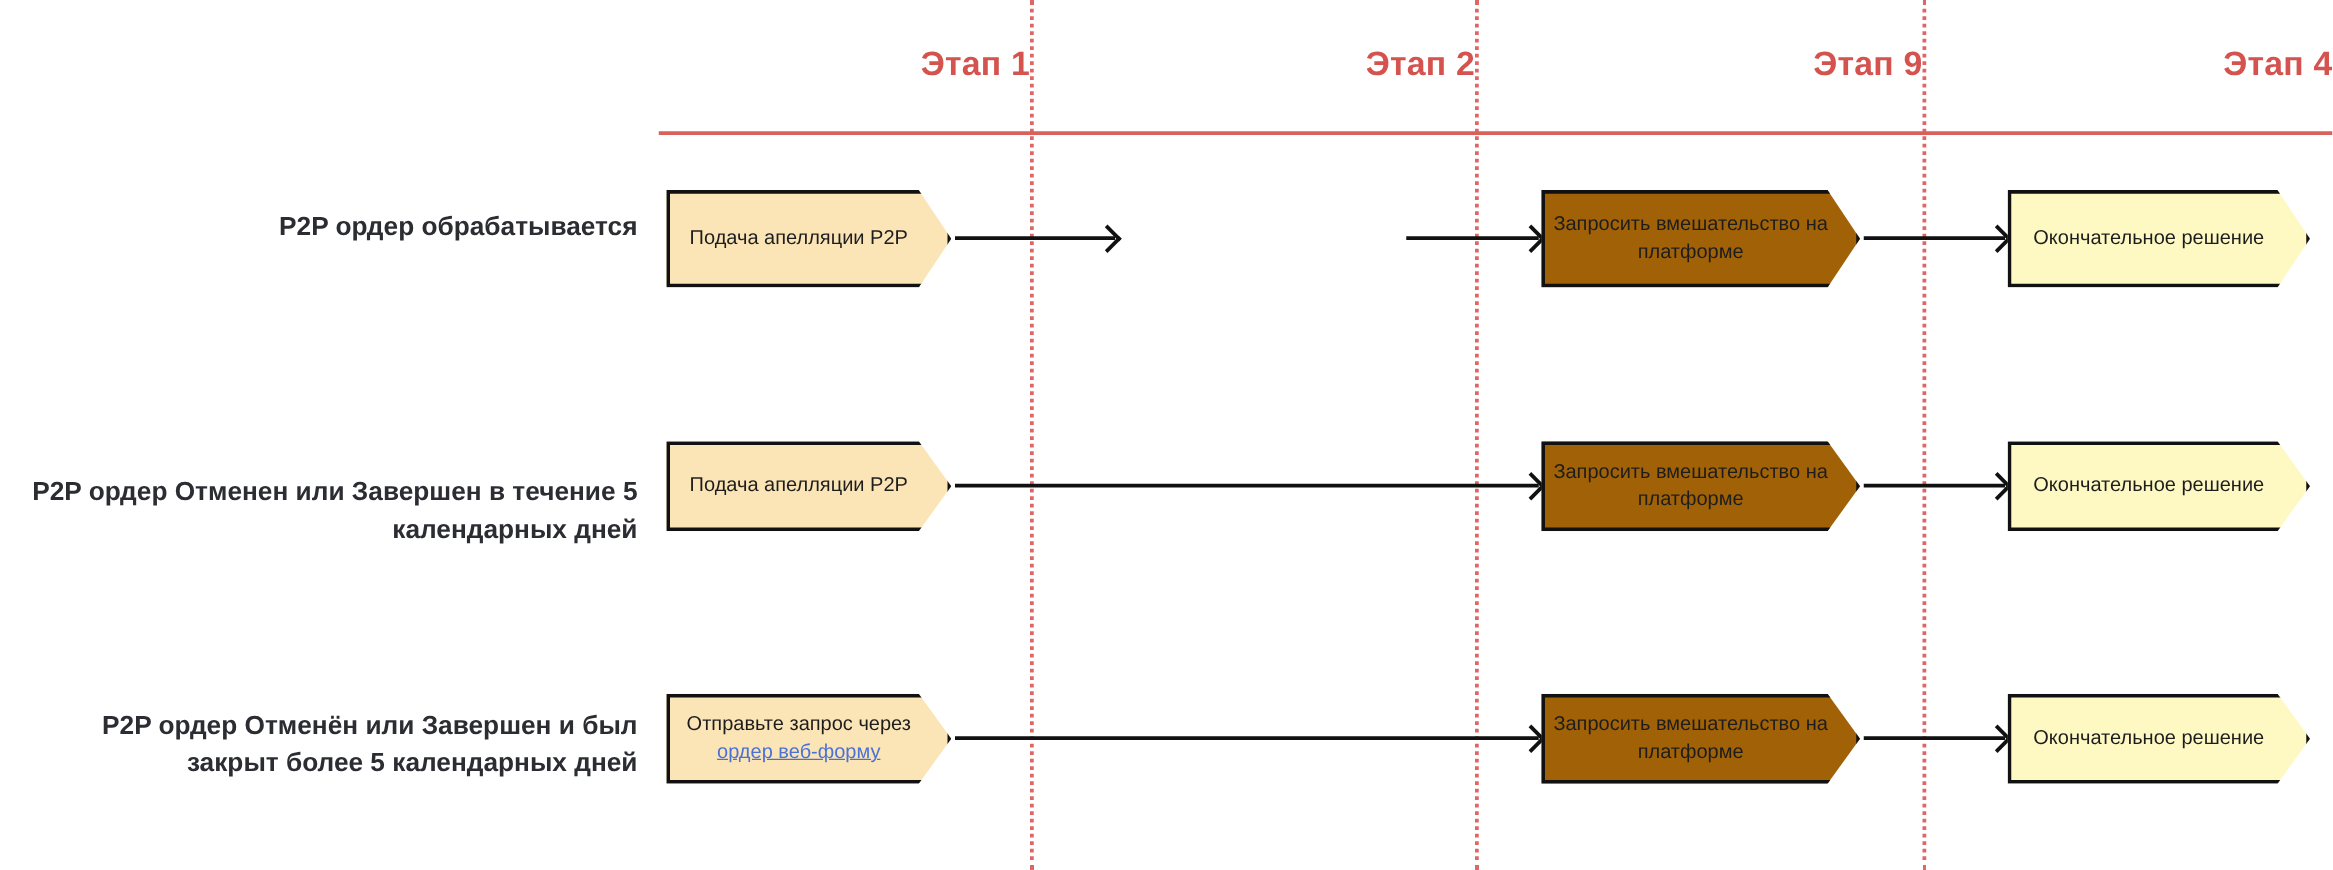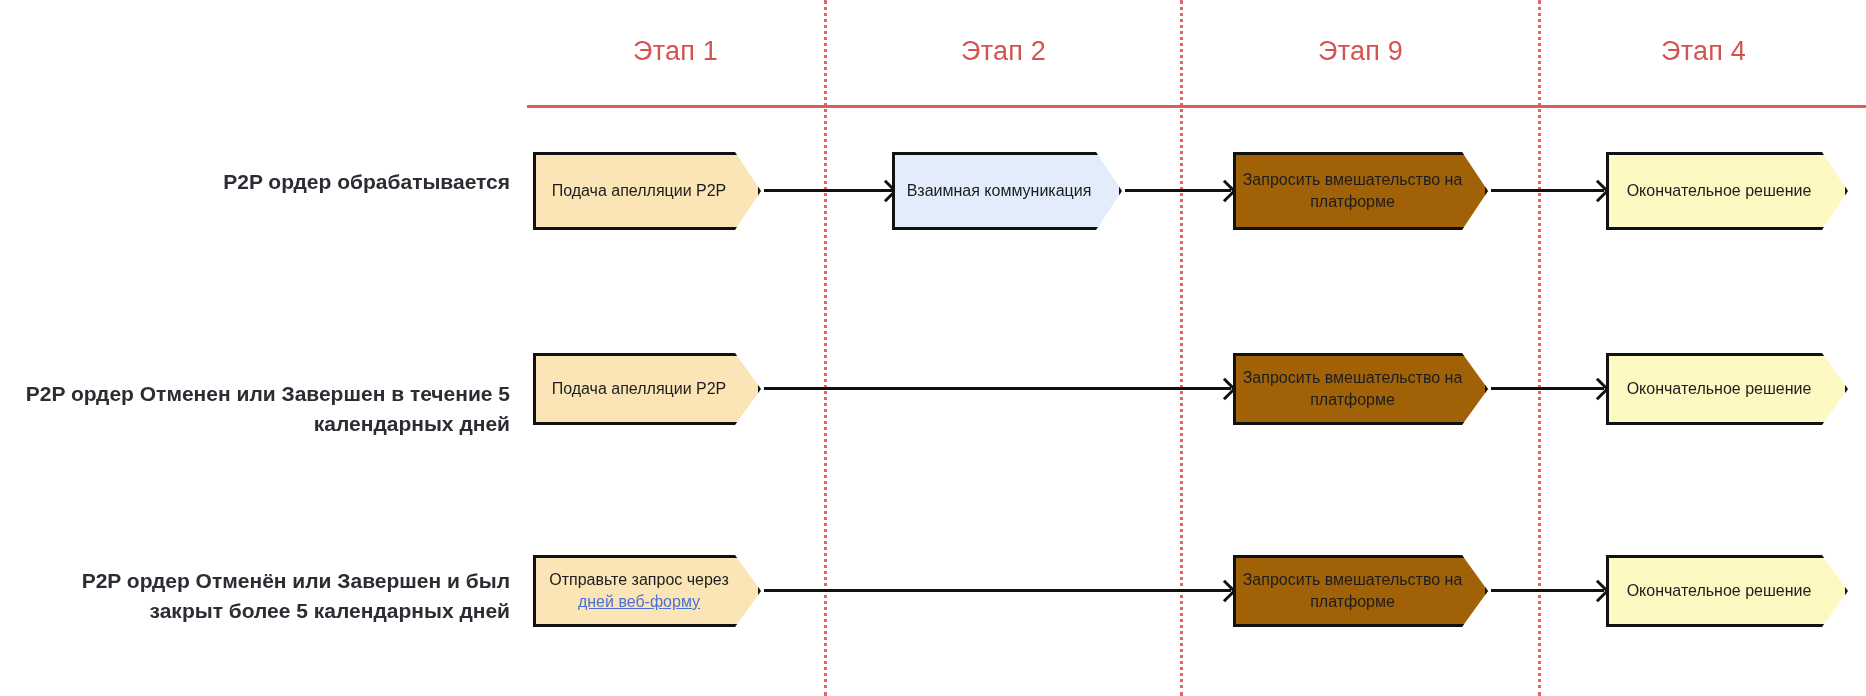--- a/index.html
+++ b/index.html
@@ -35,23 +35,23 @@
   
   .header-rule {
     position: absolute;
     height: 0;
     border-top: 3px solid #d9615c;
   }
 
   
   .stage-header {
     position: absolute;
-    text-align: center;
+    text-align: right;
     font-size: 27px;
-    font-weight: normal;
+    font-weight: bold;
     color: #d4534f;
     letter-spacing: 0.2px;
     white-space: nowrap;
     top: 36px;
   }
 
   
   .row-label {
     position: absolute;
     right: 1348px;        
@@ -135,23 +135,20 @@
 
   <div class="row-label" style="left:20px; top:167px; width:490px;">
     <span>P2P ордер обрабатывается</span>
   </div>
 
   <div class="node yellow" style="left:533px; top:152px; width:228px; height:78px;">
     <span class="node-text">Подача апелляции P2P</span>
   </div>
   <div class="connector" style="left:764px; top:189px; width:128px;"></div>
 
-  <div class="node blue" style="left:892px; top:152px; width:230px; height:78px;">
-    <span class="node-text">Взаимная коммуникация</span>
-  </div>
   <div class="connector" style="left:1125px; top:189px; width:106px;"></div>
 
   <div class="node pink" style="left:1233px; top:152px; width:255px; height:78px;">
     <span class="node-text">Запросить вмешательство на платформе</span>
   </div>
   <div class="connector" style="left:1491px; top:189px; width:113px;"></div>
 
   <div class="node green" style="left:1606px; top:152px; width:242px; height:78px;">
     <span class="node-text">Окончательное решение</span>
   </div>
@@ -172,21 +169,21 @@
 
   <div class="node green" style="left:1606px; top:353px; width:242px; height:72px;">
     <span class="node-text">Окончательное решение</span>
   </div>
 
   <div class="row-label" style="left:10px; top:566px; width:500px;">
     <span>P2P ордер Отменён или Завершен и был закрыт более 5 календарных дней</span>
   </div>
 
   <div class="node yellow" style="left:533px; top:555px; width:228px; height:72px;">
-    <span class="node-text"><span>Отправьте запрос через </span><a class="weblink" href="#">дней веб-форму</a></span>
+    <span class="node-text"><span>Отправьте запрос через </span><a class="weblink" href="#">ордер веб-форму</a></span>
   </div>
   <div class="connector" style="left:764px; top:589px; width:467px;"></div>
 
   <div class="node pink" style="left:1233px; top:555px; width:255px; height:72px;">
     <span class="node-text">Запросить вмешательство на платформе</span>
   </div>
   <div class="connector" style="left:1491px; top:589px; width:113px;"></div>
 
   <div class="node green" style="left:1606px; top:555px; width:242px; height:72px;">
     <span class="node-text">Окончательное решение</span>

